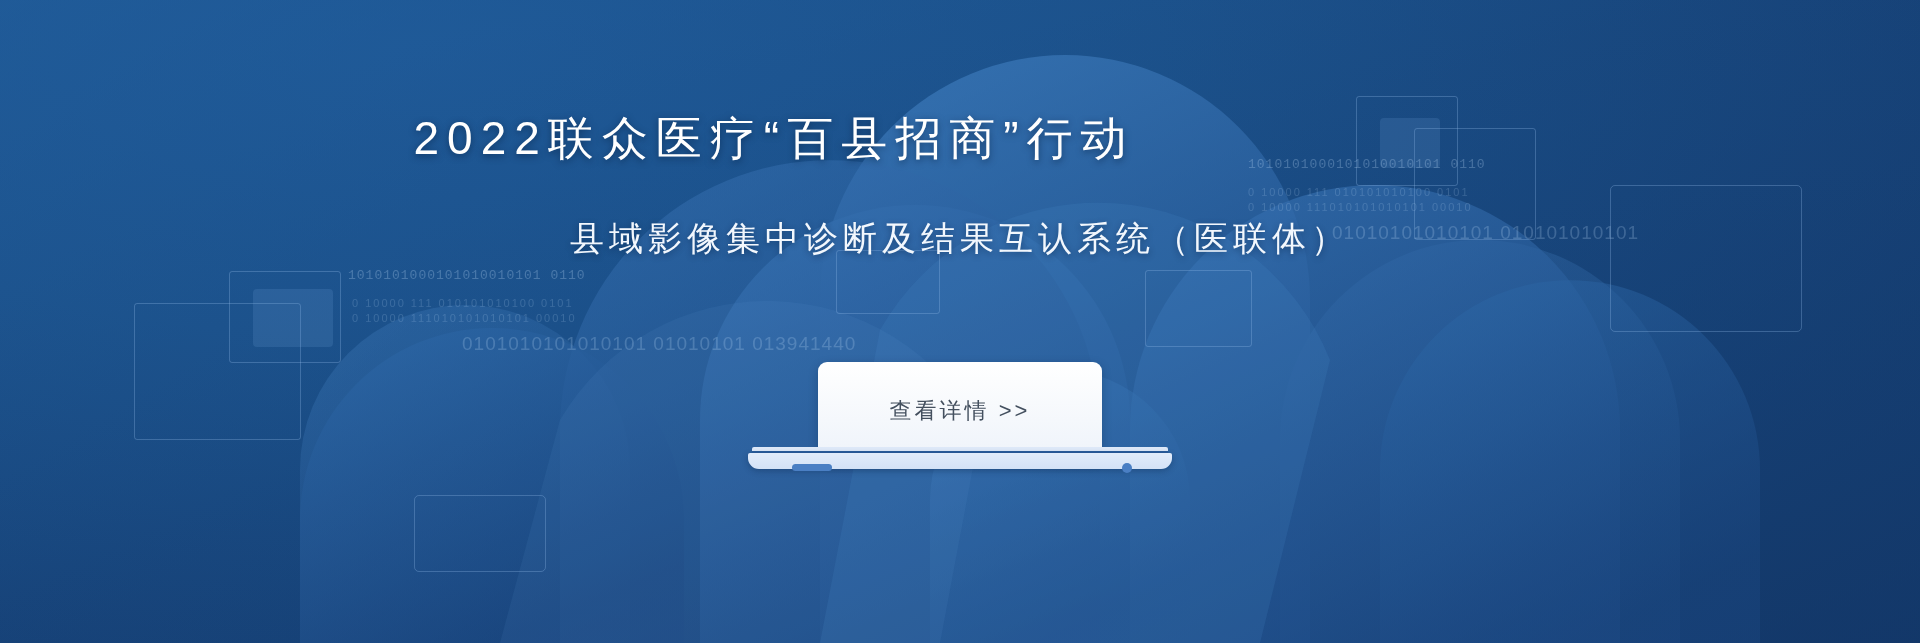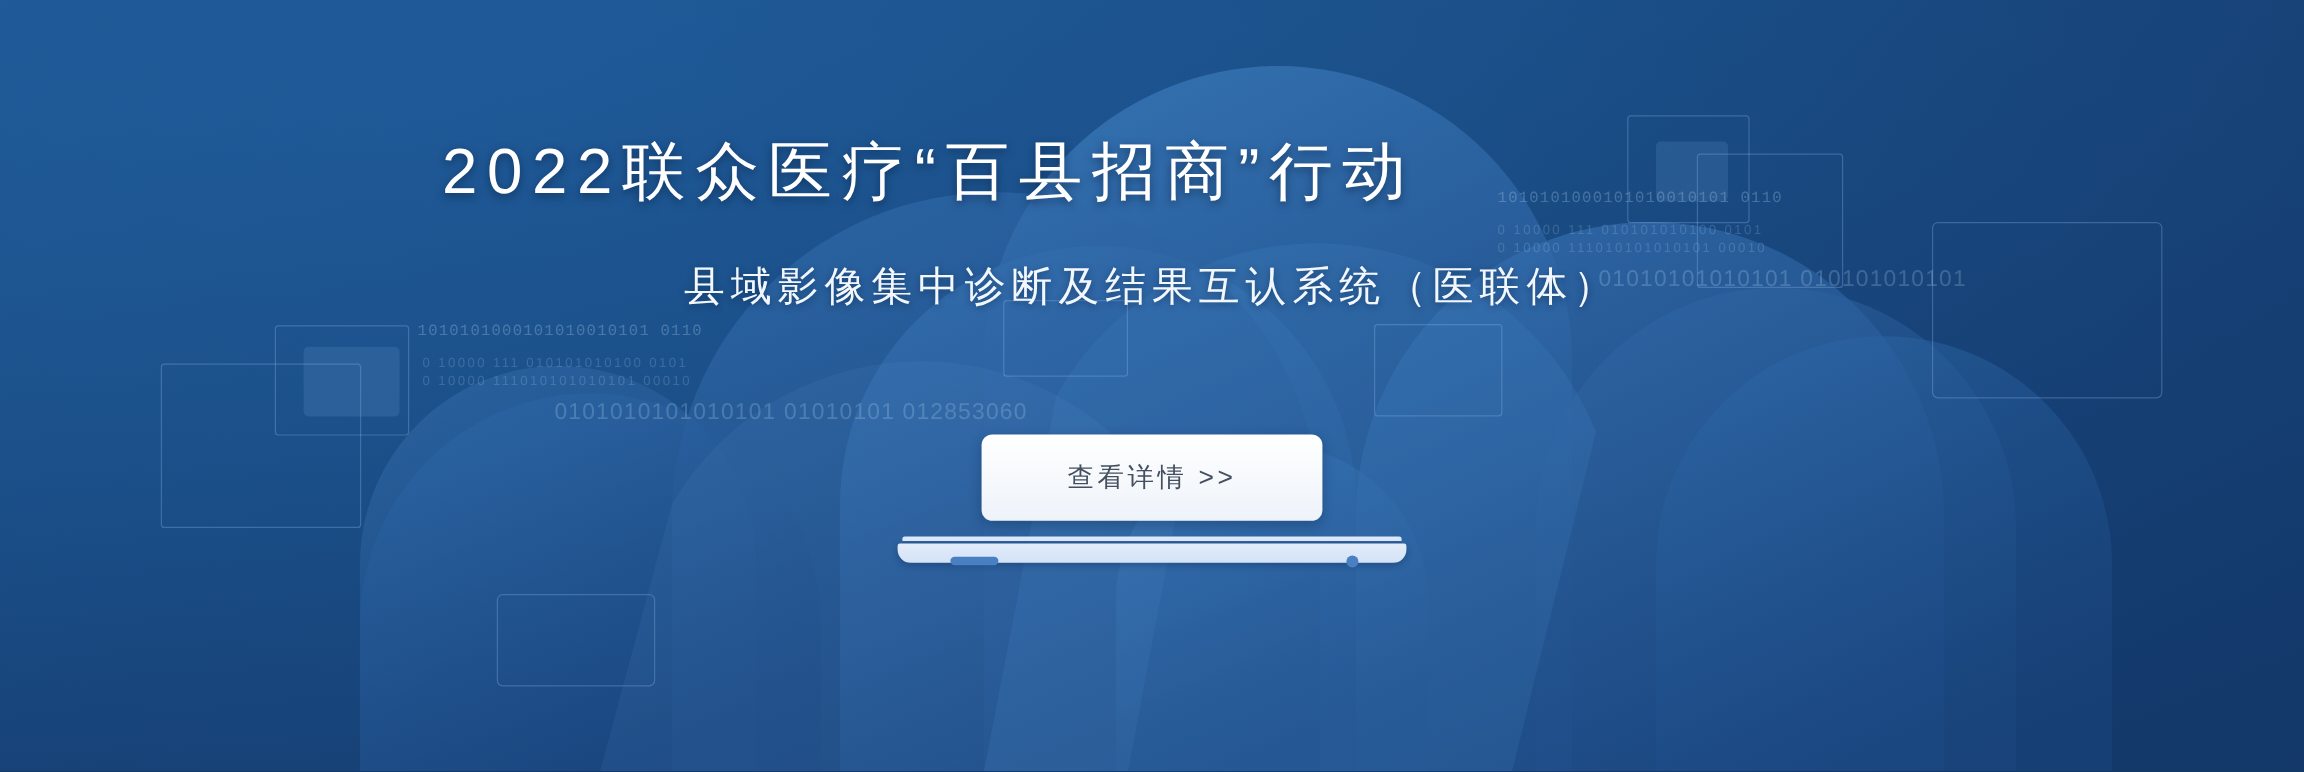--- a/index.html
+++ b/index.html
@@ -78,21 +78,21 @@
     height: 643px;
     z-index: 6;
   }
   .title {
     position: absolute;
     top: 108px;
     left: 0;
     width: 1548px;
     text-align: center;
     color: #ffffff;
-    font-size: 53px;
+    font-size: 46px;
     font-weight: 400;
     letter-spacing: 8px;
     text-shadow: 0 2px 7px rgba(5,25,55,0.55);
     white-space: nowrap;
   }
   .subtitle {
     position: absolute;
     top: 216px;
     left: 0;
     width: 1920px;
@@ -113,21 +113,21 @@
     width: 1920px;
     display: flex;
     justify-content: center;
   }
   .cta {
     display: inline-flex;
     align-items: center;
     justify-content: center;
     min-width: 228px;
     height: 68px;
-    padding: 2px 28px;
+    padding: 15px 28px;
     border-radius: 9px;
     background: linear-gradient(180deg, #ffffff 0%, #eef3fa 100%);
     color: #44505f;
     font-size: 22px;
     letter-spacing: 3px;
     box-shadow: 0 3px 10px rgba(8,30,62,0.28);
     cursor: pointer;
     white-space: nowrap;
   }
 
@@ -246,21 +246,21 @@
   <div class="deco rect-out" style="left:1356px; top:96px; width:100px; height:88px;"></div>
   <div class="deco rect-out" style="left:1414px; top:128px; width:120px; height:110px;"></div>
   <div class="deco rect-fill" style="left:1380px; top:118px; width:60px; height:50px;"></div>
   <div class="deco rect-out" style="left:1610px; top:185px; width:190px; height:145px; border-radius:5px;"></div>
   <div class="deco rect-out" style="left:1145px; top:270px; width:105px; height:75px;"></div>
   <div class="deco rect-out" style="left:836px; top:250px; width:102px; height:62px;"></div>
 
   <div class="binary bin-lg" style="left:348px; top:268px;">1010101000101010010101 0110</div>
   <div class="binary bin-sm" style="left:352px; top:297px;">0 10000 111        010101010100    0101</div>
   <div class="binary bin-sm" style="left:352px; top:312px;">0 10000 111010101010101 00010</div>
-  <div class="binary bin-md" style="left:462px; top:333px;">0101010101010101 01010101 012853060</div>
+  <div class="binary bin-md" style="left:462px; top:333px;">0101010101010101 01010101 013941440</div>
 
   <div class="binary bin-lg" style="left:1248px; top:157px;">1010101000101010010101 0110</div>
   <div class="binary bin-sm" style="left:1248px; top:186px;">0 10000 111        010101010100    0101</div>
   <div class="binary bin-sm" style="left:1248px; top:201px;">0 10000 111010101010101 00010</div>
   <div class="binary bin-md" style="left:1332px; top:222px;">01010101010101 010101010101</div>
 
   <div class="content">
     <div class="title">2022联众医疗“百县招商”行动</div>
     <div class="subtitle">县域影像集中诊断及结果互认系统（医联体）</div>
 

